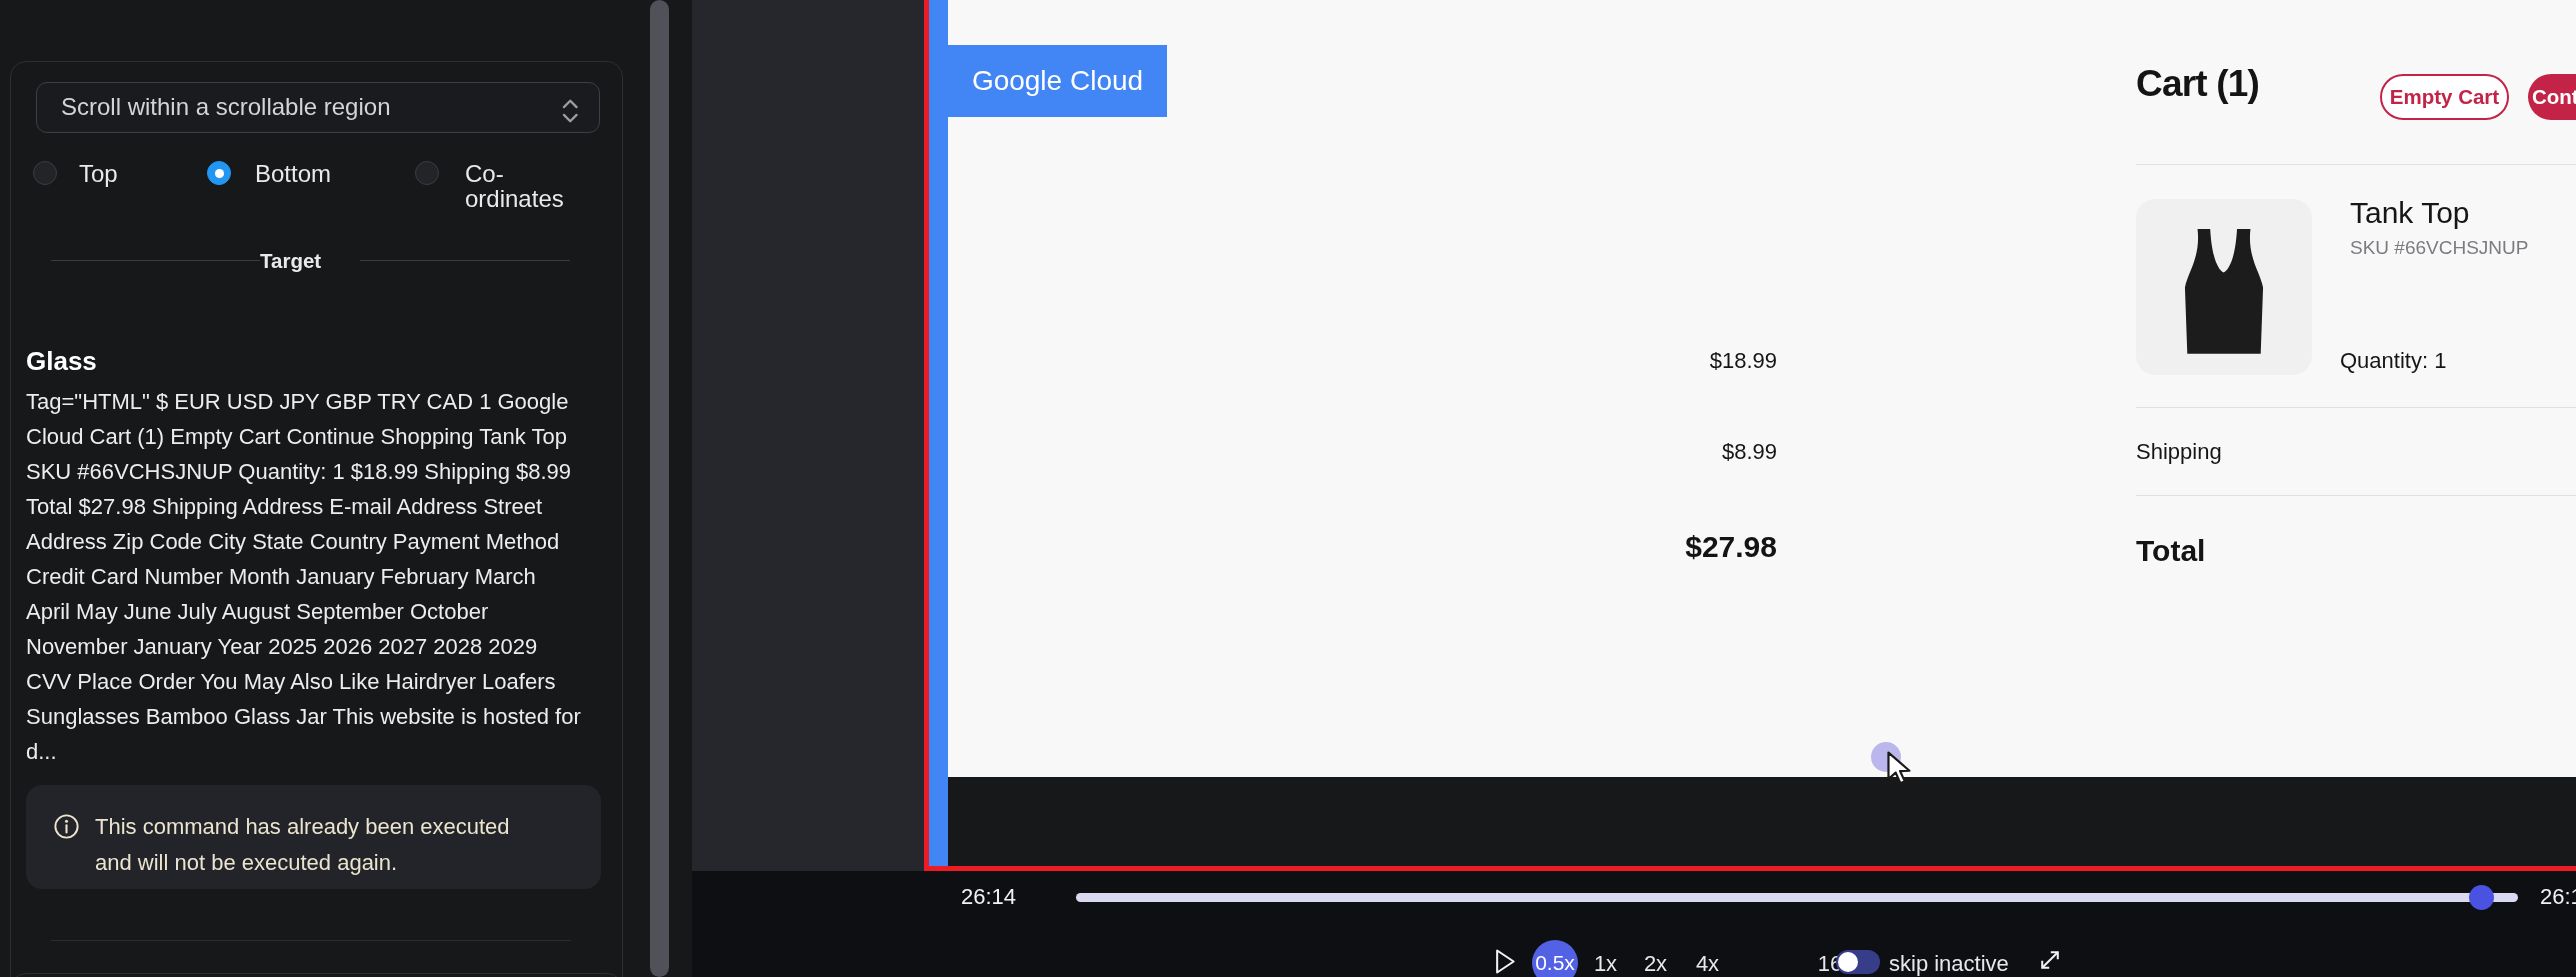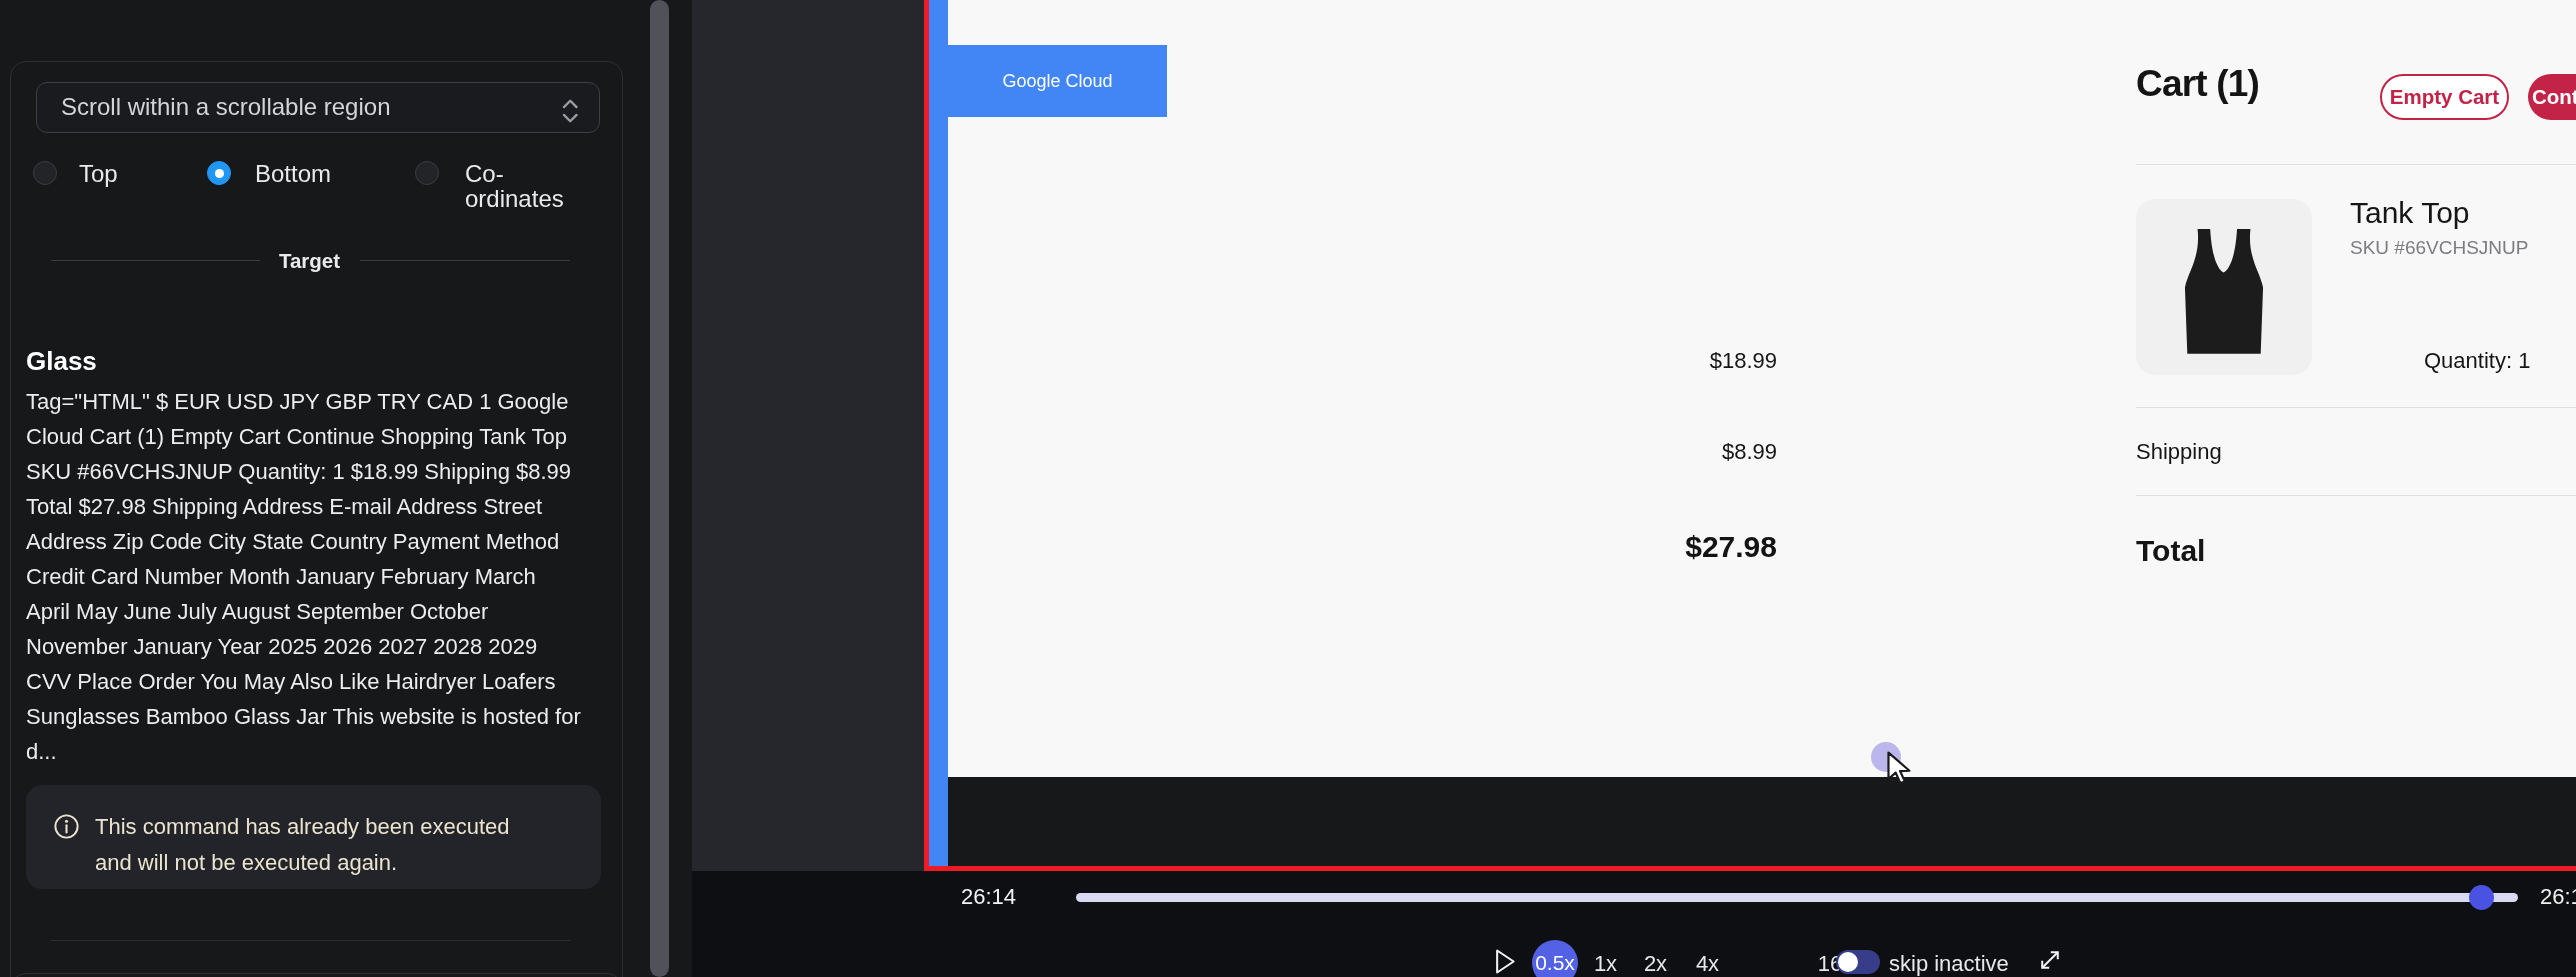--- a/index.html
+++ b/index.html
@@ -38,21 +38,21 @@
   .notice-text{left:69px;top:24px;width:426px;font-size:22px;line-height:36px;color:#ebe4cf;position:absolute;}
   .panel-div{left:51px;top:940px;width:520px;}
   .scroll-thumb{left:650px;top:0;width:19px;height:977px;background:#515259;border-radius:9.5px;}
 
   
   .replay-bg{left:692px;top:0;width:232px;height:871px;background:#26272d;}
   .red-left{left:924px;top:0;width:4.7px;height:871px;background:#ed1c24;}
   .red-bottom{left:924px;top:866px;width:1652px;height:4.7px;background:#ed1c24;}
   .blue-strip{left:929px;top:0;width:19px;height:866px;background:#4285f4;}
   .gc-badge{left:948px;top:45px;width:219px;height:72px;background:#4285f4;color:#fff;
-    font-size:18px;line-height:72px;text-align:center;}
+    font-size:28px;line-height:72px;text-align:center;}
 
   
   .page{left:948px;top:0;width:1628px;height:777px;background:#f8f8f9;color:#1a1a1a;}
   .cart-title{left:1188px;top:63px;font-size:37px;font-weight:600;letter-spacing:-0.8px;color:#141414;}
   .btn-outline{
     left:1432px;top:74px;width:129px;height:46px;box-sizing:border-box;border:2px solid #c22347;border-radius:23px;
     color:#c22347;font-size:20.5px;font-weight:600;text-align:center;line-height:42px;background:#fff;
   }
   .btn-solid{
     left:1580px;top:74px;width:197px;height:46px;border-radius:23px;background:#c22347;
@@ -103,21 +103,21 @@
   <div class="abs radio-row" style="left:33px;width:568px;">
     <span class="abs radio" style="left:0;top:0;"></span>
     <span class="abs radio-label" style="left:46px;top:0;">Top</span>
     <span class="abs radio on" style="left:174px;top:0;"></span>
     <span class="abs radio-label" style="left:222px;top:0;">Bottom</span>
     <span class="abs radio" style="left:382px;top:0;"></span>
     <span class="abs radio-label" style="left:432px;top:0;">Co-ordinates</span>
   </div>
 
   <div class="abs divline" style="left:51px;top:260px;width:209px;"></div>
-  <div class="abs target-label" style="left:260px;top:249px;width:99px;text-align:center;">Target</div>
+  <div class="abs target-label" style="left:260px;top:249px;width:99px;text-align:left;">Target</div>
   <div class="abs divline" style="left:360px;top:260px;width:210px;"></div>
 
 
   <div class="abs object-h">Glass</div>
   <div class="abs object-p">Tag="HTML" $ EUR USD JPY GBP TRY CAD 1 Google Cloud Cart (1) Empty Cart Continue Shopping Tank Top SKU #66VCHSJNUP Quantity: 1 $18.99 Shipping $8.99 Total $27.98 Shipping Address E-mail Address Street Address Zip Code City State Country Payment Method Credit Card Number Month January February March April May June July August September October November January Year 2025 2026 2027 2028 2029 CVV Place Order You May Also Like Hairdryer Loafers Sunglasses Bamboo Glass Jar This website is hosted for d...</div>
 
   <div class="abs notice">
     <span class="abs" style="left:27px;top:28px;">
       <svg width="27" height="27" viewBox="0 0 34 34">
           <circle cx="17" cy="17" r="14" fill="none" stroke="#ebe4cf" stroke-width="2.4"></circle>
@@ -144,21 +144,21 @@
   <div class="abs hr1" style="top:164px;"></div>
 
   <div class="abs prod-img">
     <svg width="176" height="176" viewBox="0 0 223 223">
       <path d="M78,38 C82,74 66,92 62,112 L65,196 L158,196 L161,112 C157,92 141,74 145,38
                L128,38 C126,74 118,90 111,93 C104,90 96,74 94,38 Z" fill="#1c1c1c"></path>
     </svg>
   </div>
   <div class="abs prod-name">Tank Top</div>
   <div class="abs prod-sku">SKU #66VCHSJNUP</div>
-  <div class="abs row-label" style="left:1476px;top:348px;">Quantity: 1</div>
+  <div class="abs row-label" style="left:1392px;top:348px;">Quantity: 1</div>
   <div class="abs row-price" style="top:348px;">$18.99</div>
 
   <div class="abs hr1" style="top:407px;"></div>
   <div class="abs row-label" style="left:1188px;top:439px;">Shipping</div>
   <div class="abs row-price" style="top:439px;">$8.99</div>
   <div class="abs hr1" style="top:495px;"></div>
   <div class="abs total-label">Total</div>
   <div class="abs total-price">$27.98</div>
 
 </div>

